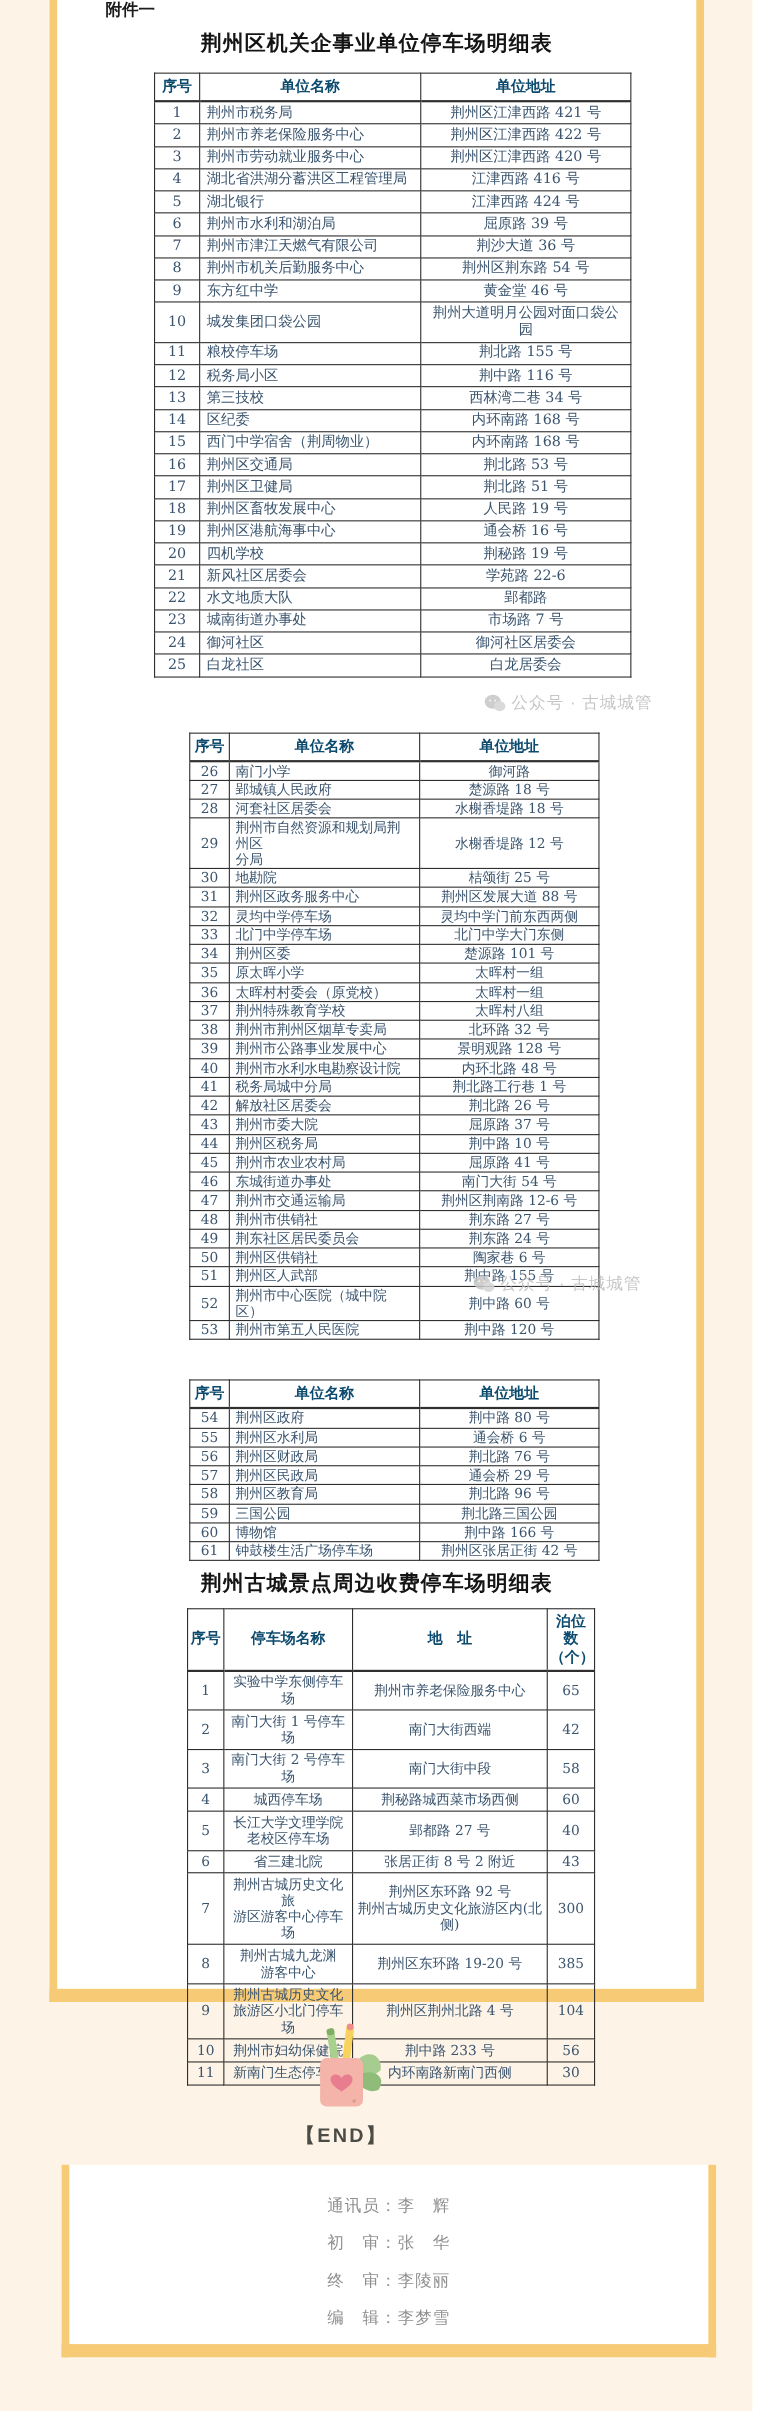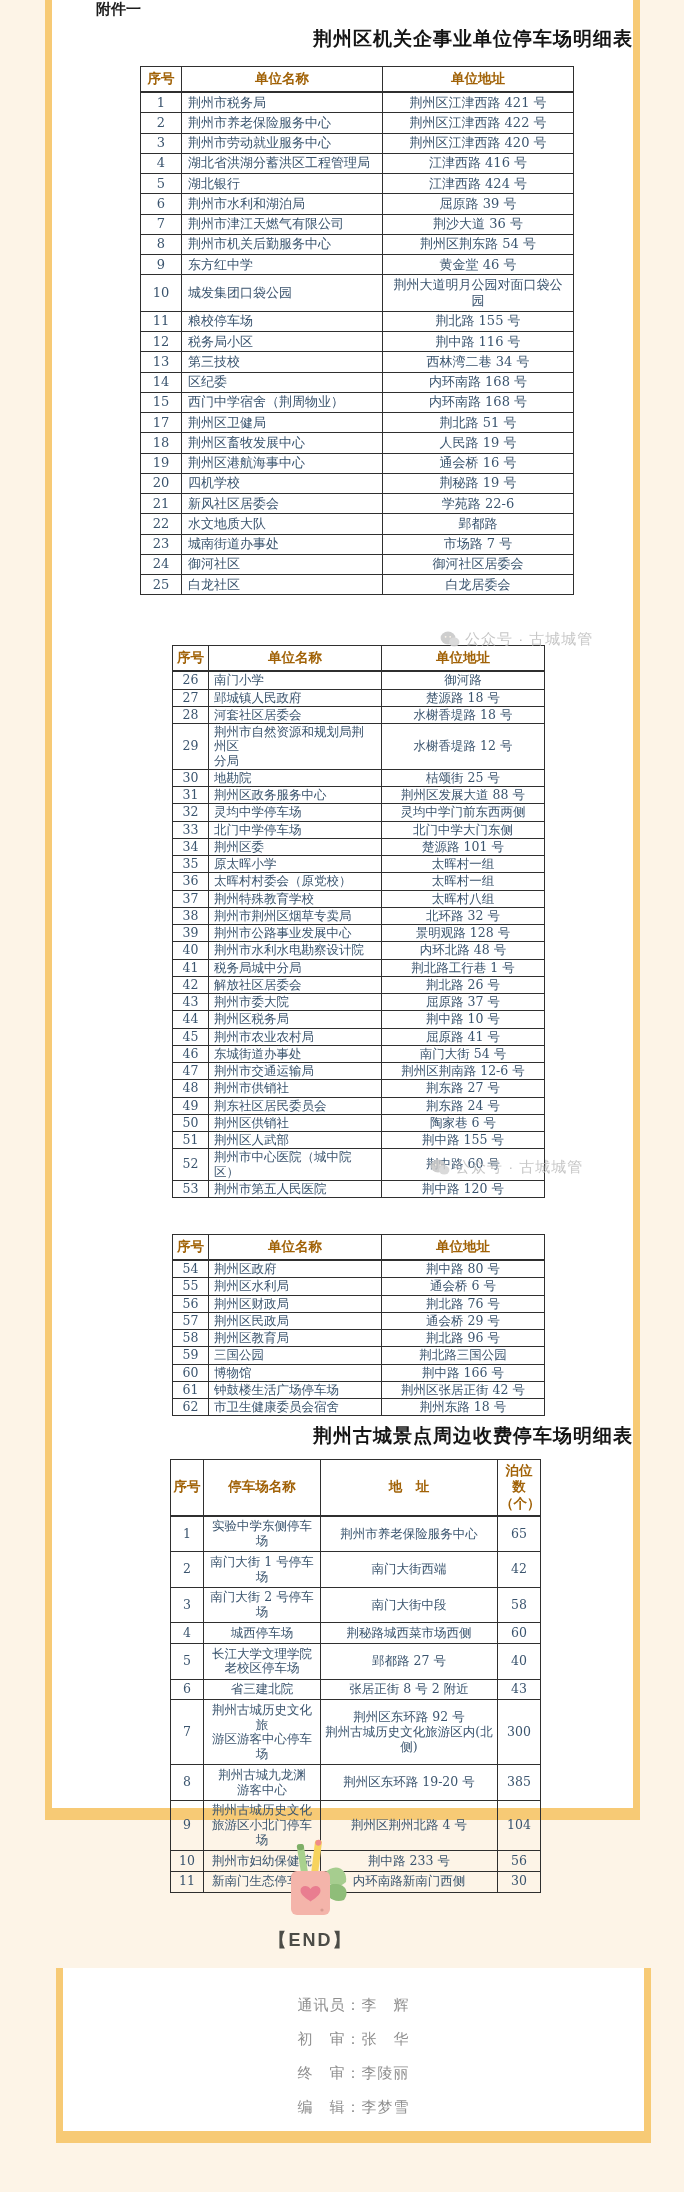--- a/index.html
+++ b/index.html
@@ -14,25 +14,25 @@
   .page{position:relative;width:692px;height:2207px;background:#ffffff;overflow:hidden;}
   .cream-band{position:absolute;left:0;top:0;width:684px;height:2192px;background:var(--cream);}
   .card{position:absolute;background:#ffffff;border-left:7px solid var(--orange);
         border-right:7px solid var(--orange);border-bottom:12px solid var(--orange);}
   .main-card{left:45px;top:0;width:581px;height:1808px;}
   .footer-card{left:56px;top:1968px;width:581px;height:163px;}
 
   .attachment-label{font-weight:bold;font-size:15px;color:var(--ink);margin-left:44px;}
   .attachment-label.first{}
   .attachment-label.second{margin-top:60px;}
-  .table-title{font-size:19px;font-weight:bold;color:#141414;text-align:right;margin-top:7px;letter-spacing:1px;}
+  .table-title{font-size:19px;font-weight:bold;color:#141414;text-align:center;margin-top:7px;letter-spacing:1px;}
 
   table{border-collapse:collapse;table-layout:fixed;}
   th,td{border:1px solid var(--line);white-space:pre-line;text-align:center;vertical-align:middle;}
-  th{font-family:"Liberation Sans",sans-serif;font-weight:bold;color:#a16207;
+  th{font-family:"Liberation Sans",sans-serif;font-weight:bold;color:#0c4a6e;
      font-size:13.5px;padding:3px 2px;border-bottom-width:2px;}
   td{font-family:"DejaVu Serif","Liberation Serif",serif;color:var(--navy);}
 
   .unit-table td:nth-child(2){text-align:left;}
   .t1{width:418px;margin:14px 0 0 88px;}
   .t1 th:nth-child(1){width:36px;}  .t1 th:nth-child(2){width:196px;} .t1 th:nth-child(3){width:186px;}
   .t1 td{font-size:13px;line-height:1.25;padding:1.5px 6px;}
   .t2,.t3{width:357px;}
   .t2{margin:50px 0 0 120px;}
   .t3{margin:36px 0 0 120px;}
@@ -148,20 +148,25 @@
             <td>14</td>
             <td>区纪委</td>
             <td>内环南路 168 号</td>
           </tr>
           <tr>
             <td>15</td>
             <td>西门中学宿舍（荆周物业）</td>
             <td>内环南路 168 号</td>
           </tr>
           <tr>
+            <td>16</td>
+            <td>荆州区交通局</td>
+            <td>荆北路 53 号</td>
+          </tr>
+          <tr>
             <td>17</td>
             <td>荆州区卫健局</td>
             <td>荆北路 51 号</td>
           </tr>
           <tr>
             <td>18</td>
             <td>荆州区畜牧发展中心</td>
             <td>人民路 19 号</td>
           </tr>
           <tr>
@@ -396,25 +401,20 @@
           </tr>
           <tr>
             <td>60</td>
             <td>博物馆</td>
             <td>荆中路 166 号</td>
           </tr>
           <tr>
             <td>61</td>
             <td>钟鼓楼生活广场停车场</td>
             <td>荆州区张居正街 42 号</td>
-          </tr>
-          <tr>
-            <td>62</td>
-            <td>市卫生健康委员会宿舍</td>
-            <td>荆州东路 18 号</td>
           </tr>
         </tbody>
       </table>
 
     <h1 class="table-title">荆州古城景点周边收费停车场明细表</h1>
 
     <table class="t4">
         <thead>
           <tr>
             <th>序号</th>

